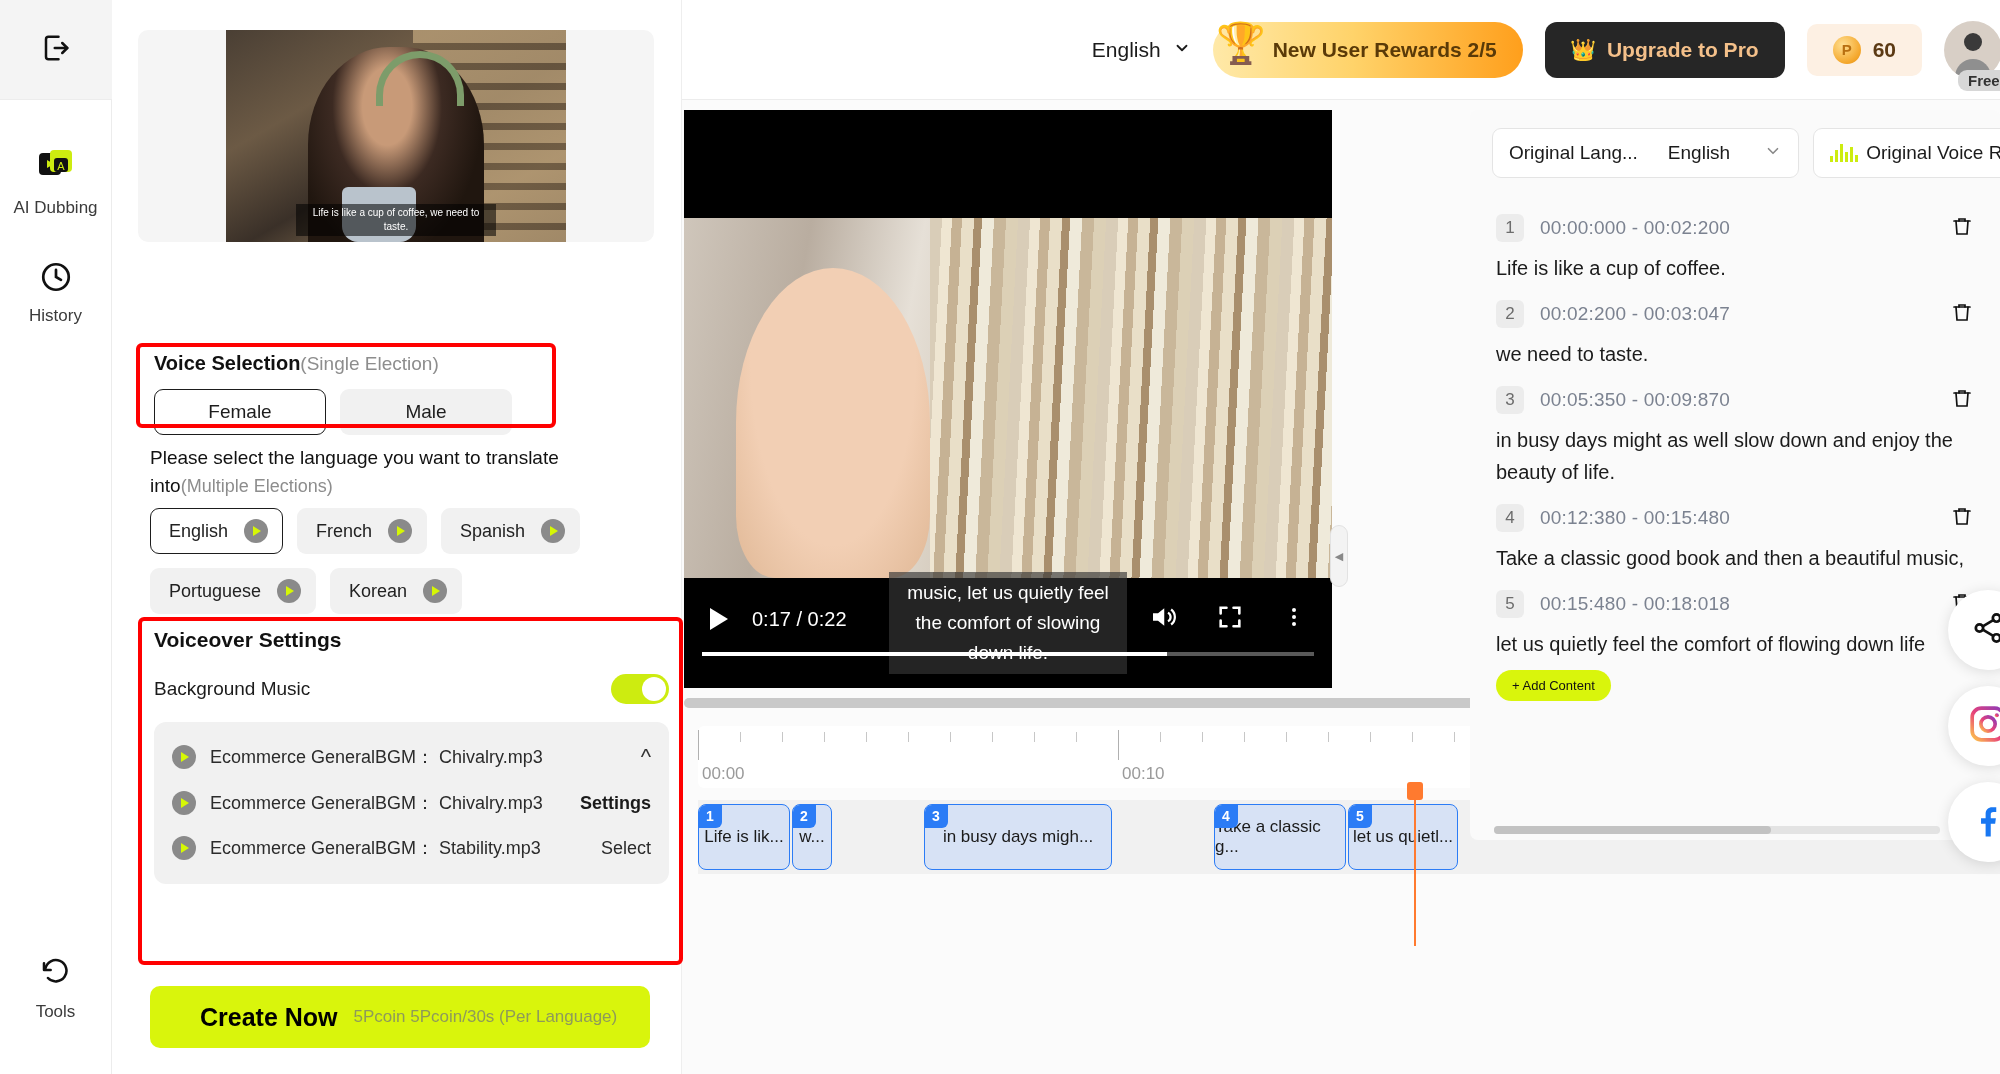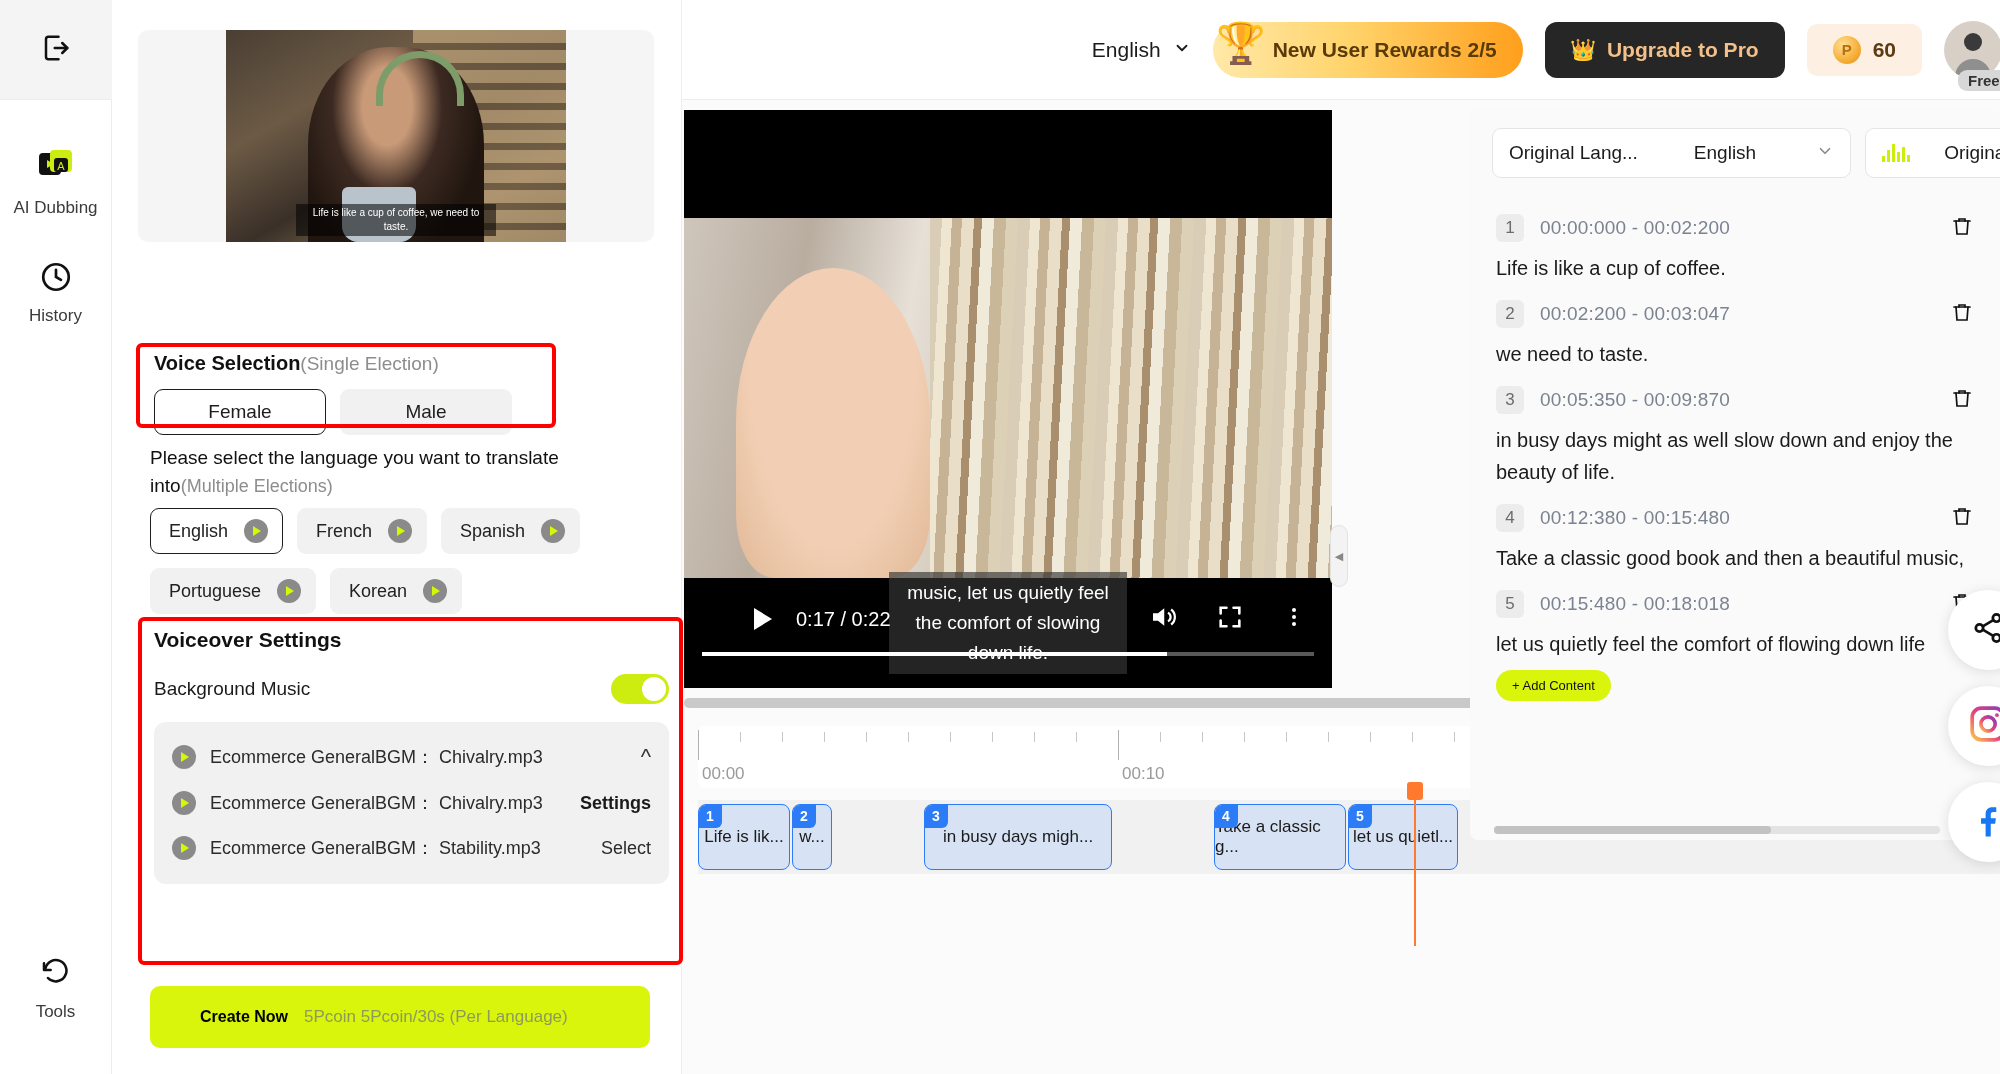--- a/index.html
+++ b/index.html
@@ -140,21 +140,21 @@
   .bgm-row .name { flex:1; }
   .bgm-row .state { font-size:18px; }
   .bgm-row .state.sel { font-weight:700; color:#1a1a1a; }
   .chev { font-size: 22px; color:#333; }
 
   .create-btn {
     position:absolute; left:38px; top:986px; width: 500px; height: 62px;
     background:#d9f50c; border-radius:10px;
     display:flex; align-items:center; gap:16px; padding-left: 50px; cursor:pointer;
   }
-  .create-btn b { font-size:16px; color:#000; }
+  .create-btn b { font-size:25px; color:#000; }
   .create-btn i { font-style:normal; font-size:17px; color:#8e9a5a; }
 
   
   .collapse-handle {
     position:absolute; left: 648px; top: 525px; width:18px; height:62px;
     background:#f3f3f3; border:1px solid #e2e2e2; border-radius:9px;
     display:flex; align-items:center; justify-content:center; z-index:12; cursor:pointer;
     font-size: 11px; color:#888;
   }
 
@@ -219,21 +219,21 @@
   .video .hand {
     position:absolute; left:8%; top:14%; width:30%; height:86%;
     background: radial-gradient(ellipse at 50% 30%, #f2cfb4 0 60%, #e0b896 100%);
     border-radius: 50% 50% 20% 20%;
   }
   .video .subs {
     position:absolute; left:50%; transform:translateX(-50%); bottom: 14px;
     width: 238px; background: rgba(55,55,55,.66); color:#fff;
     font-size:19px; line-height:30px; text-align:center; padding: 6px 8px;
   }
-  .vcontrols { position:absolute; left:0; right:0; bottom:0; height: 120px; padding-left: 44px; }
+  .vcontrols { position:absolute; left:0; right:0; bottom:0; height: 120px; }
   .vrow { display:flex; align-items:center; padding: 34px 26px 0 26px; color:#fff; }
   .vplay { width:0;height:0;border-left:18px solid #fff;border-top:11px solid transparent;border-bottom:11px solid transparent; cursor:pointer;}
   .vtime { margin-left: 24px; font-size:20px; }
   .vicons { margin-left:auto; display:flex; align-items:center; gap:38px; }
   .vprogress {
     position:absolute; left:18px; right:18px; bottom: 32px; height: 4px; background: rgba(255,255,255,.35);
   }
   .vprogress > i { display:block; height:4px; width: 76%; background:#fff; }
 
   .hscroll {
@@ -272,21 +272,21 @@
   }
 
   
   .right {
     position:absolute; right:0; top:110px; width: 530px; height: 730px;
     background:#fafafa; border-radius:8px; overflow:hidden;
   }
   .right-tabs { display:flex; gap:14px; padding: 18px 22px 10px 22px; }
   .rtab {
     height: 50px; border-radius:9px; background:#fff; border:1px solid #e4e4e4;
-    display:flex; align-items:center; gap:34px; padding: 0 16px;
+    display:flex; align-items:center; gap:8px; padding: 0 16px;
     font-size:19px; color:#1b1b1b; cursor:pointer; white-space:nowrap;
   }
   .rtab .val { color:#1b1b1b; }
   .rtab .lbl { color:#1b1b1b; }
   .wave { display:flex; align-items:flex-end; gap:2px; height:18px; }
   .wave i { width:3px; background:#cdec10; display:block; }
 
   .sub-list { padding: 10px 26px 0 26px; height: 560px; overflow:hidden; position:relative;}
   .sub-head { display:flex; align-items:center; gap:16px; margin-top: 16px; }
   .sub-idx {

